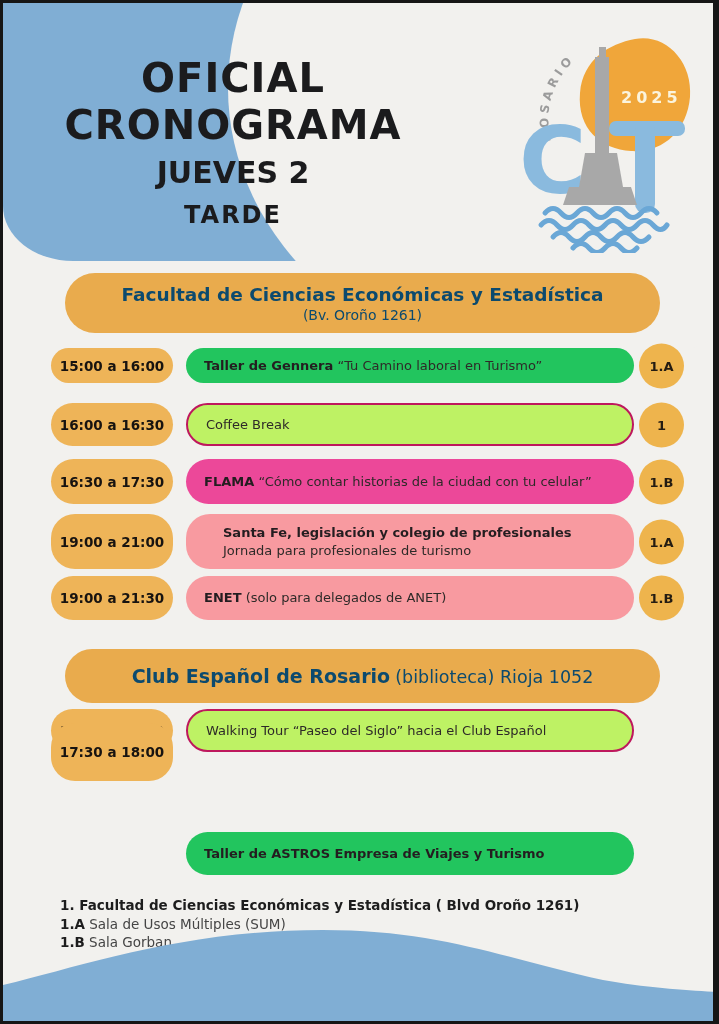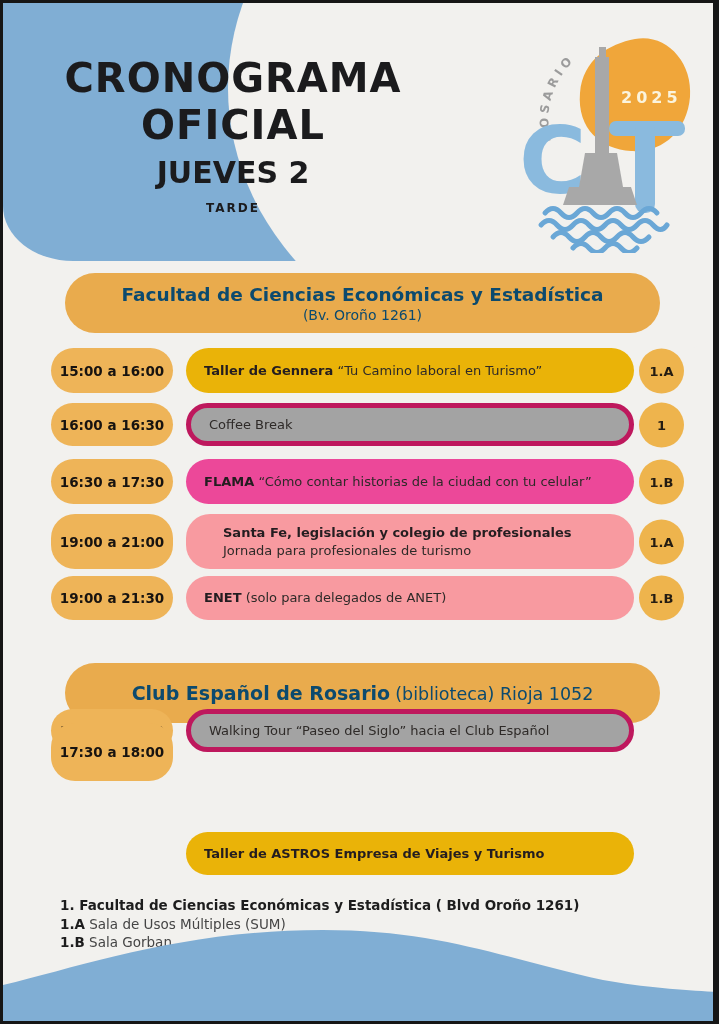--- a/index.html
+++ b/index.html
@@ -25,21 +25,21 @@
   .white-blob{
     position:absolute;top:-200px;right:-175px;width:660px;height:570px;
     background:#f2f1ee;border-radius:50%;
   }
   .title-block{
     position:absolute;top:52px;left:28px;width:404px;
     text-align:center;line-height:1.18;
   }
   .title-line{font-size:40px;font-weight:bold;color:#1b1b1d;letter-spacing:1px;}
   .title-sub{font-size:30px;font-weight:bold;color:#1b1b1d;margin-top:6px;}
-  .title-session{font-size:12px;font-weight:bold;color:#1b1b1d;letter-spacing:2px;margin-top:10px;}
+  .title-session{font-size:24px;font-weight:bold;color:#1b1b1d;letter-spacing:2px;margin-top:10px;}
   .logo{position:absolute;top:30px;right:18px;width:176px;height:220px;}
   
   .section-header{
     position:absolute;left:62px;width:595px;
     background:#e9ab4d;border-radius:30px;
     display:flex;flex-direction:column;justify-content:center;align-items:center;
     text-align:center;color:#0c4a6e;
   }
   .sh-bold{font-weight:bold;font-size:18.5px;}
   .sh-reg{font-size:14px;margin-top:2px;}
@@ -54,25 +54,25 @@
   }
   .bar{
     position:absolute;left:135px;top:0;bottom:0;width:448px;
     border-radius:24px;
     display:flex;flex-direction:column;justify-content:center;
     padding:4px 18px;box-sizing:border-box;
     font-size:13px;color:#2e2a28;line-height:1.35;
   }
   .bar .line{display:block;margin-left:19px;}
   .bar .b{font-weight:bold;color:#241d20;}
-  .bar.orange{background:#eab308;}
+  .bar.orange{background:#22c55e;}
   .bar.purple{background:#ec4899;}
   .bar.pink{background:#f89aa0;}
   .bar.gray{background:#b5b7b9;}
-  .bar.outline{background:#a3a3a3;border:5px solid #be185d;}
+  .bar.outline{background:#bef264;border:2px solid #be185d;}
   .badge{
     position:absolute;right:0;top:50%;transform:translateY(-50%);
     width:45px;height:45px;border-radius:50%;
     background:#eeb44d;
     display:flex;align-items:center;justify-content:center;
     font-weight:bold;font-size:13px;color:#241c12;
   }
   
   .footnotes{position:absolute;left:57px;top:893px;font-size:13.5px;line-height:1.38;color:#454545;}
   .footnotes .fb{font-weight:bold;color:#1d1d1d;}
@@ -81,22 +81,22 @@
 </style>
 </head>
 <body>
 
 <div class="page">
 
   <div class="blue-blob"></div>
   <div class="white-blob"></div>
 
   <div class="title-block">
+    <div class="title-line">OFICIAL</div>
     <div class="title-line">CRONOGRAMA</div>
-    <div class="title-line">OFICIAL</div>
     <div class="title-sub">JUEVES 2</div>
     <div class="title-session">TARDE</div>
   </div>
 
   <div class="logo">
     <svg viewBox="0 0 176 220" width="176" height="220">
       <path d="M116,6 C146,0 174,28 171,64 C168,98 144,120 112,118 C82,116 58,96 61,60 C64,26 90,11 116,6 Z" fill="#f0a63a"></path>
       <defs>
         <path id="rosarc" d="M32,108 A82,82 0 0 1 100,6" fill="none"></path>
       </defs>
@@ -126,21 +126,21 @@
         <path d="M54,215 q8,-9 16,0 q8,9 16,0 q8,-9 16,0 q8,9 16,0"></path>
       </g>
     </svg>
   </div>
 
   <div class="section-header" style="top:270px;height:60px;">
     <div class="sh-bold">Facultad de Ciencias Económicas y Estadística</div>
     <div class="sh-reg">(Bv. Oroño 1261)</div>
   </div>
 
-  <div class="row" style="top:345px;height:45px;">
+  <div class="row" style="top:345px;height:35px;">
     <div class="time-pill">15:00 a 16:00</div>
     <div class="bar orange">
       <span><span class="b">Taller de Gennera</span> <span class="r">“Tu Camino laboral en Turismo”</span></span>
     </div>
     <div class="badge">1.A</div>
   </div>
 
   <div class="row" style="top:400px;height:43px;">
     <div class="time-pill">16:00 a 16:30</div>
     <div class="bar outline">
@@ -167,21 +167,21 @@
   </div>
 
   <div class="row" style="top:573px;height:44px;">
     <div class="time-pill">19:00 a 21:30</div>
     <div class="bar pink">
       <span><span class="b">ENET</span> <span class="r">(solo para delegados de ANET)</span></span>
     </div>
     <div class="badge">1.B</div>
   </div>
 
-  <div class="section-header sh-inline" style="top:660px;height:60px;">
+  <div class="section-header sh-inline" style="top:646px;height:54px;">
     <div>
       <span class="sh-bold" style="font-size:19px;">Club Español de Rosario</span>
       <span class="sh-reg" style="font-size:17.5px;">(biblioteca) Rioja 1052</span>
     </div>
   </div>
 
   <div class="row" style="top:706px;height:43px;">
     <div class="time-pill">16:30 a 17:30</div>
     <div class="bar outline">
       <span class="r">Walking Tour “Paseo del Siglo” hacia el Club Español</span>

